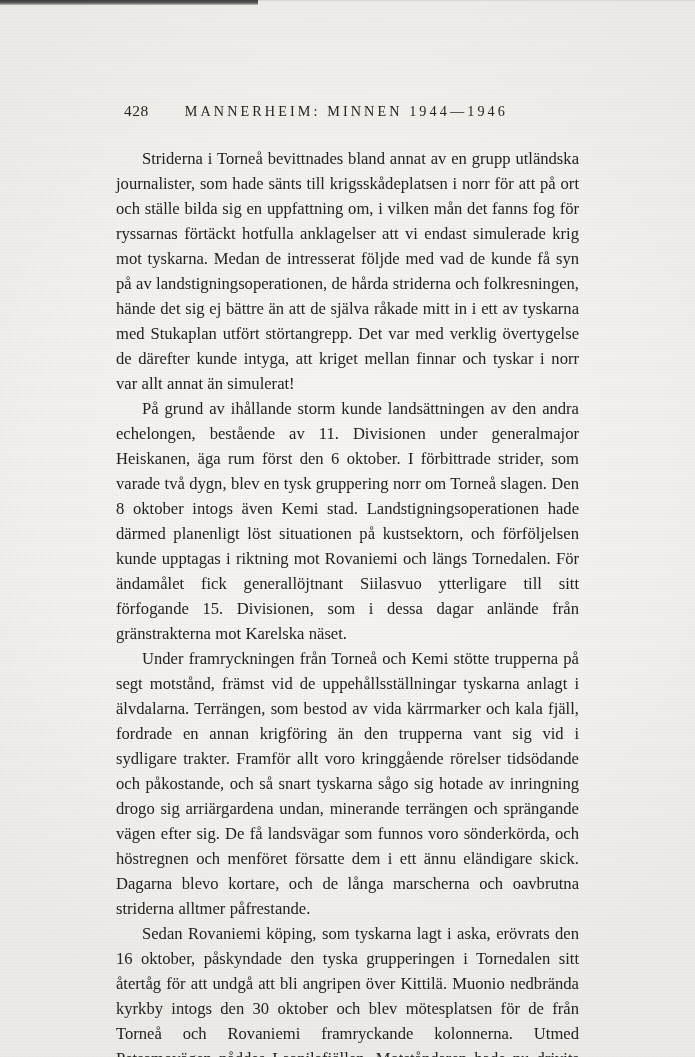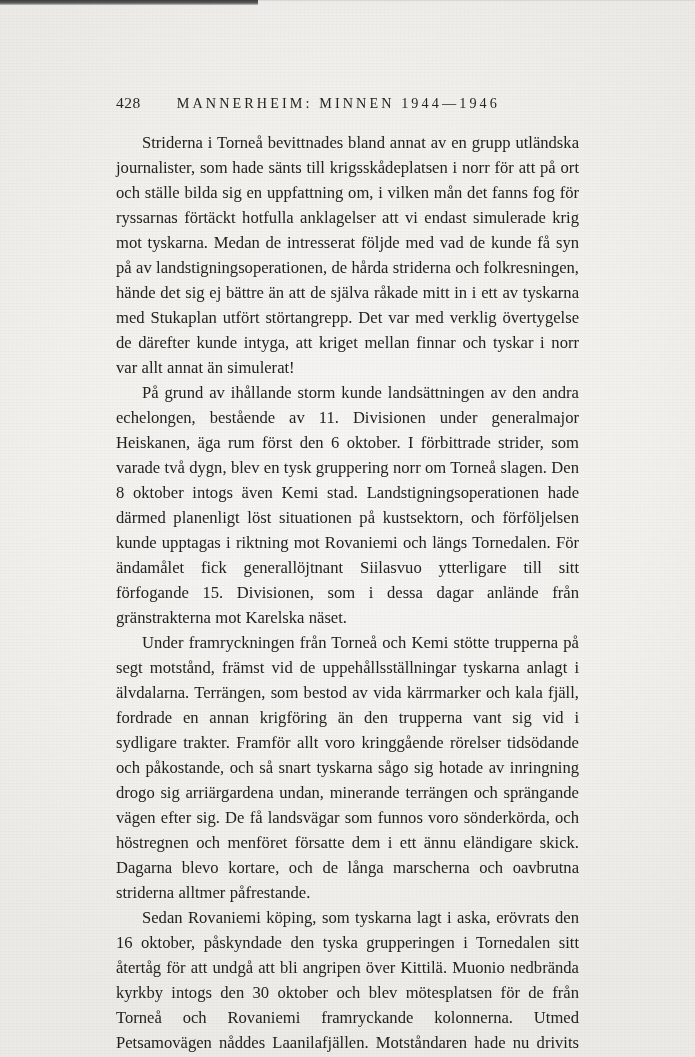--- a/index.html
+++ b/index.html
@@ -57,21 +57,21 @@
   }
 
   #content {
     position: absolute;
     left: 116px;
     top: 0;
     width: 463px;
   }
 
   .running-head {
-    margin: 0;
+    margin: 8px;
     padding-top: 93px;
     font-size: 15.5px;
     line-height: 20px;
     font-weight: normal;
     white-space: nowrap;
     color: #26241f;
   }
   .folio {
     display: inline-block;
     letter-spacing: 0.5px;

